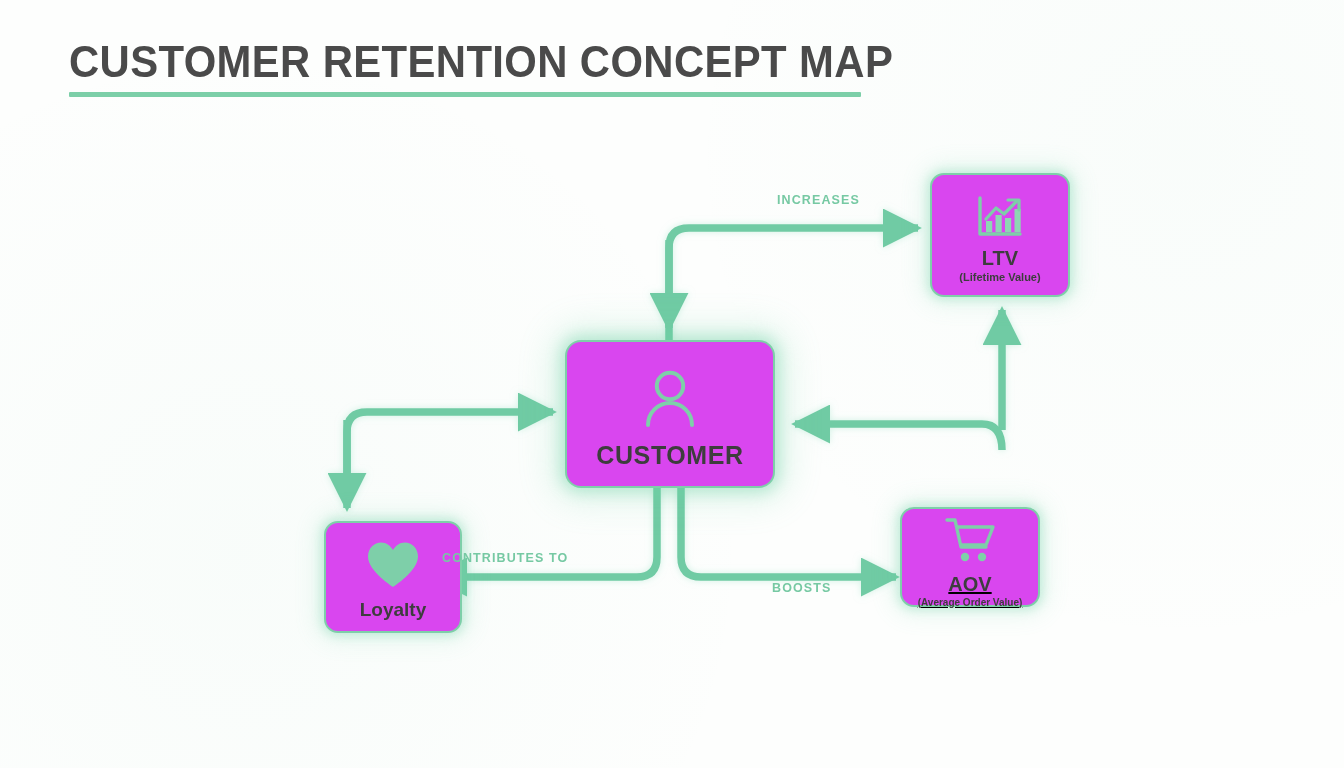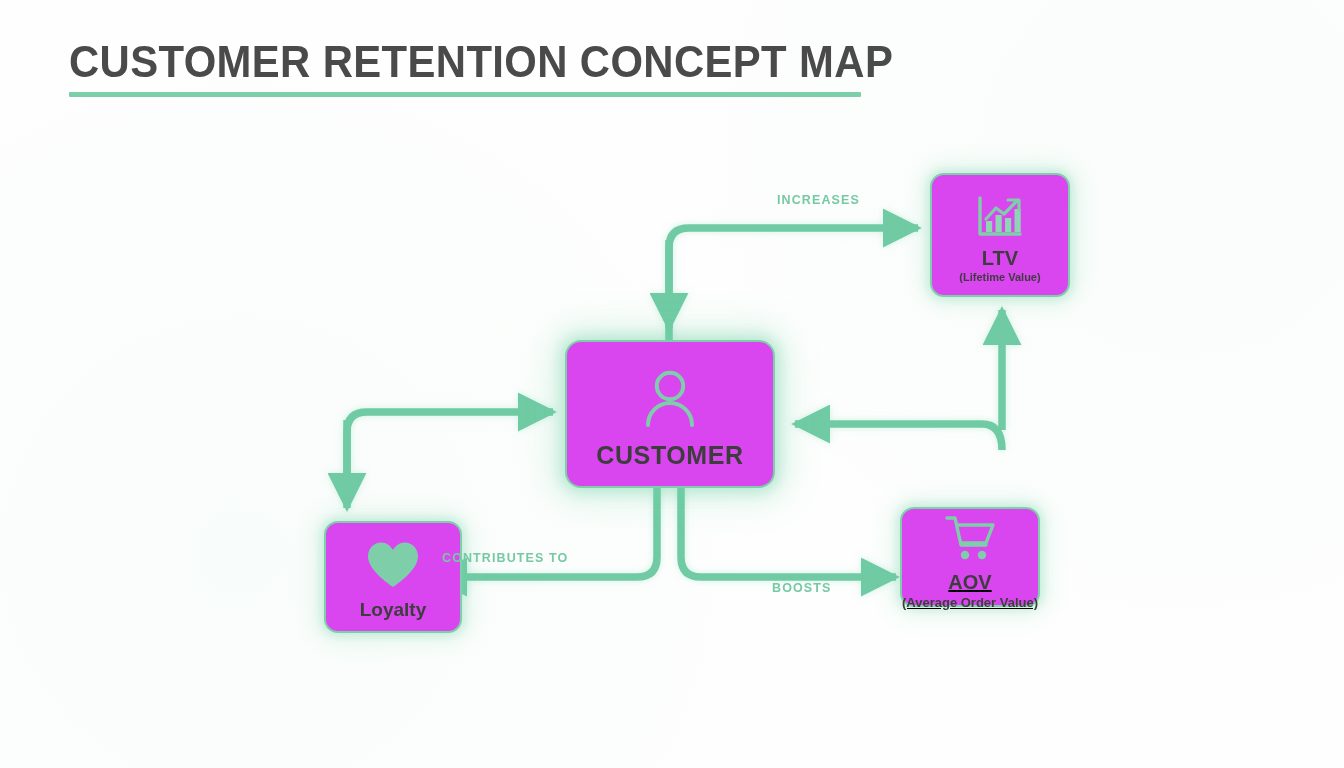--- a/index.html
+++ b/index.html
@@ -122,21 +122,21 @@
   
   #node-aov {
     left: 900px;
     top: 507px;
     width: 140px;
     height: 100px;
     text-decoration: underline;
   }
   #node-aov .node-icon { margin-top: 8px; }
   #node-aov .node-label { font-size: 20px; margin-top: 8px; }
-  #node-aov .node-sub { font-size: 13px; margin-top: 1px; }
+  #node-aov .node-sub { font-size: 10px; margin-top: 1px; }
 
   
   #node-loyalty {
     left: 277px;
     top: 521px;
     width: 138px;
     height: 112px;
     margin-left: 47px;
   }
   #node-loyalty .node-icon { margin-top: 6px; }

